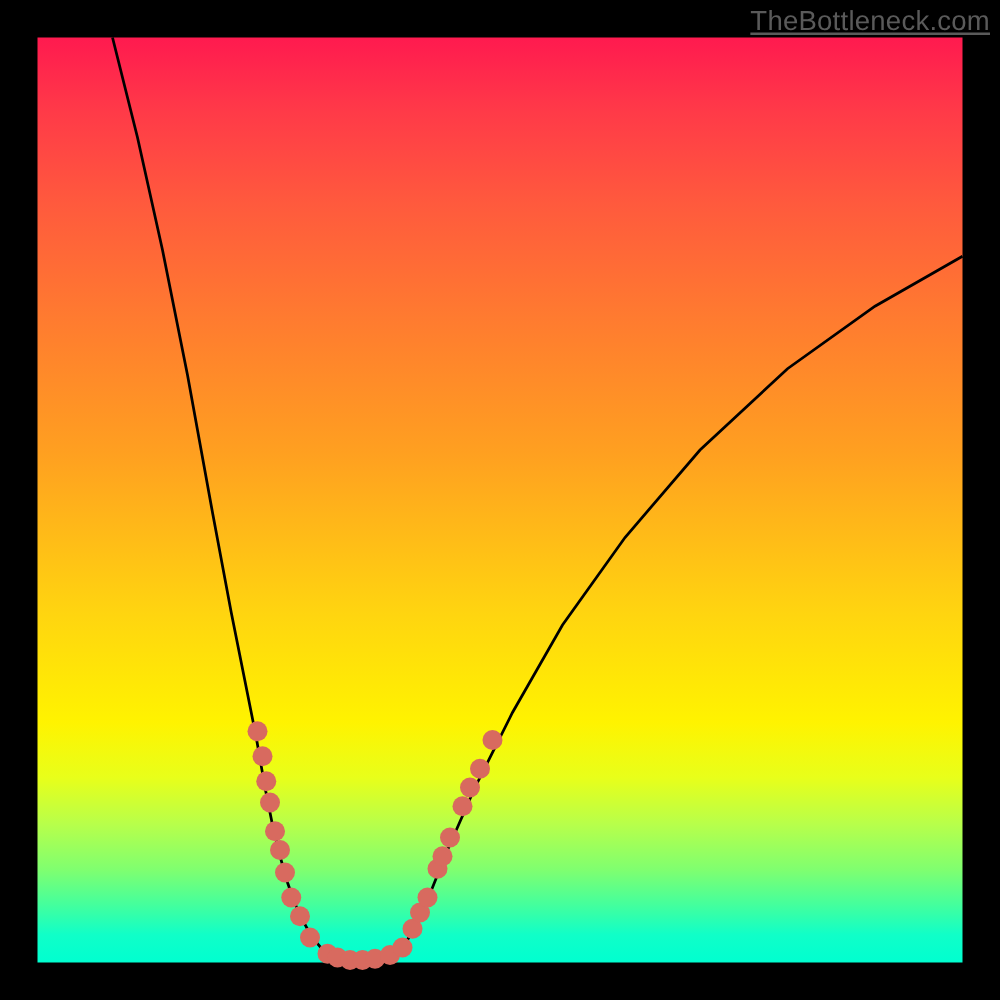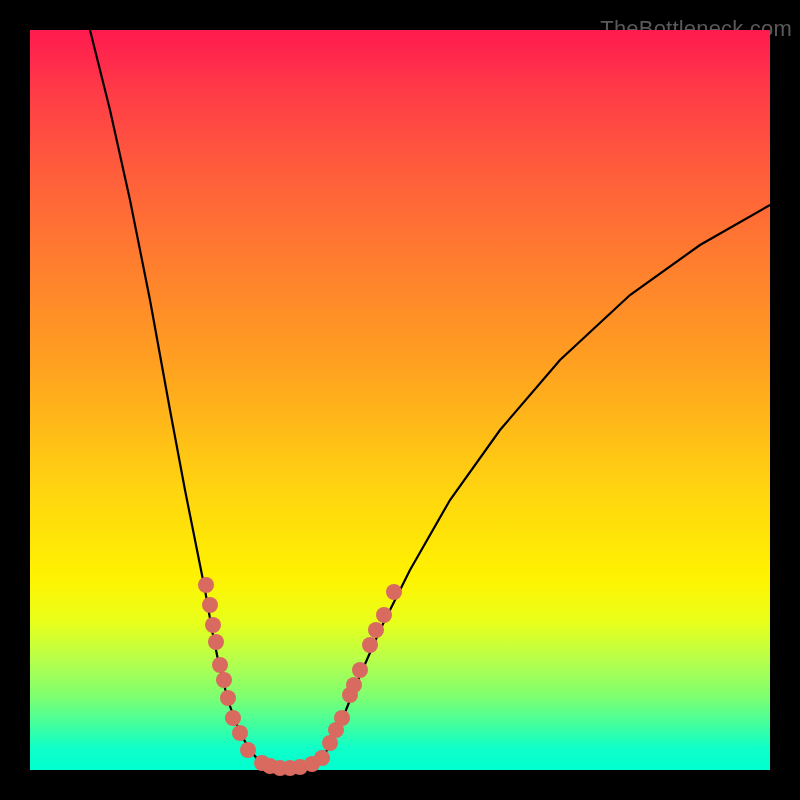--- a/index.html
+++ b/index.html
@@ -33,27 +33,28 @@
       #fff300 74%,
       #e8ff1a 80%,
       #b8ff4a 85%,
       #7fff70 90%,
       #40ffa0 94%,
       #10ffc8 97%,
       #00ffd0 100%);
   }
   .watermark {
     position: absolute;
-    top: 16px;
+    top: 4px;
     right: 8px;
     color: #5a5a5a;
     font-size: 22px;
     font-weight: 500;
     letter-spacing: 0.2px;
     user-select: none;
+    text-decoration: underline;
   }
   svg.curve {
     position: absolute;
     left: 0;
     top: 0;
     width: 740px;
     height: 740px;
     overflow: visible;
   }
   .curve path {

